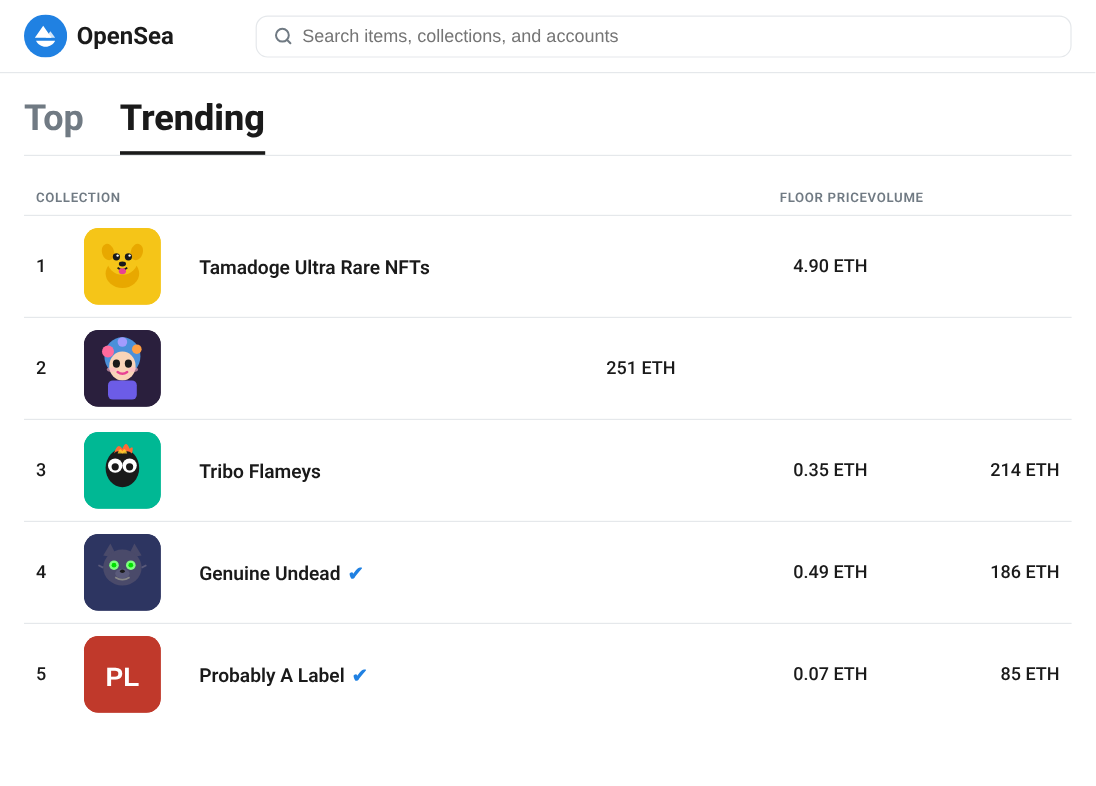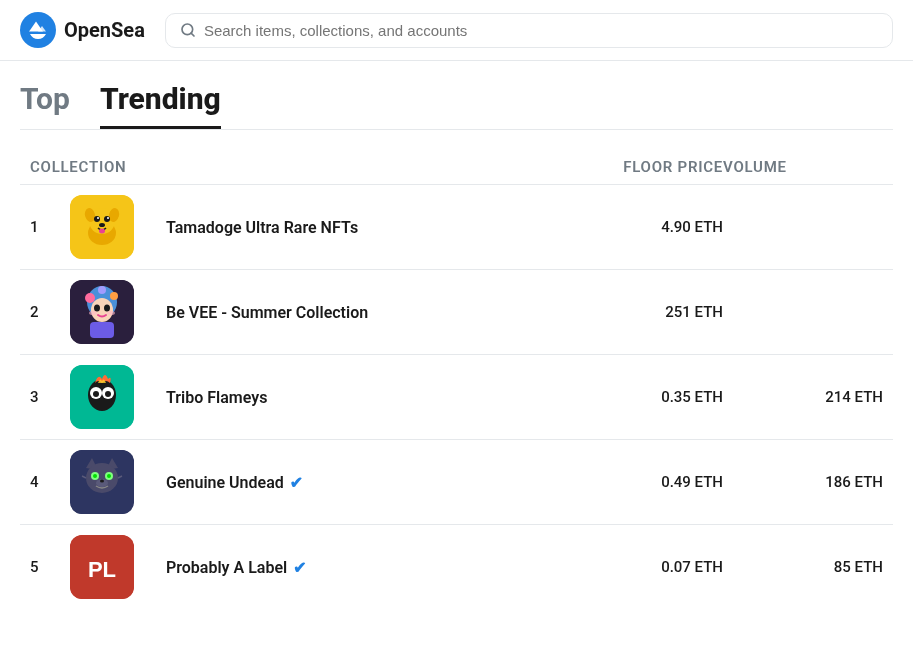--- a/index.html
+++ b/index.html
@@ -36,20 +36,21 @@
     }
     .search-bar {
       display: flex;
       align-items: center;
       border: 1px solid #e5e8eb;
       border-radius: 10px;
       padding: 8px 14px;
       flex: 1;
       gap: 8px;
       background: #fff;
+      margin-left: 48px;
     }
     .search-bar input {
       border: none;
       outline: none;
       font-size: 15px;
       color: #707a83;
       width: 100%;
       background: transparent;
     }
     .search-icon-svg {
@@ -88,21 +89,21 @@
       height: 1px;
       background: #e5e8eb;
       margin-bottom: 20px;
     }
 
     
     .table-header {
       display: grid;
       grid-template-columns: 40px 80px 1fr 160px 160px;
       padding: 8px 10px;
-      font-size: 15px;
+      font-size: 11px;
       font-weight: 600;
       color: #707a83;
       letter-spacing: 0.05em;
       text-transform: uppercase;
     }
     .table-header .col-collection { grid-column: 1 / 4; }
     .table-header .col-floor { text-align: right; }
     .table-header .col-volume { text-align: left; }
 
     .table-row {
@@ -243,21 +244,20 @@
         <ellipse cx="37" cy="28" rx="3" ry="3.5" fill="#1a1a1a"></ellipse>
 
         <path d="M28 35 Q32 38 36 35" stroke="#e84393" stroke-width="2" fill="none" stroke-linecap="round"></path>
 
         <ellipse cx="23" cy="33" rx="4" ry="2" fill="#ffb8c6" opacity="0.6"></ellipse>
         <ellipse cx="41" cy="33" rx="4" ry="2" fill="#ffb8c6" opacity="0.6"></ellipse>
 
         <rect x="20" y="42" width="24" height="16" rx="4" fill="#6c5ce7"></rect>
       </svg>
     </div>
-    <div class="collection-name">Be VEE - Summer Collection</div>
     <div class="volume">251 ETH</div>
   </div>
 
   <div class="table-row">
     <div class="rank">3</div>
     <div class="collection-img img-3">
       <svg width="64" height="64" viewBox="0 0 64 64" xmlns="http://www.w3.org/2000/svg">
         <rect width="64" height="64" rx="12" fill="#00b894"></rect>
 
         <ellipse cx="32" cy="30" rx="14" ry="16" fill="#1a1a1a"></ellipse>

